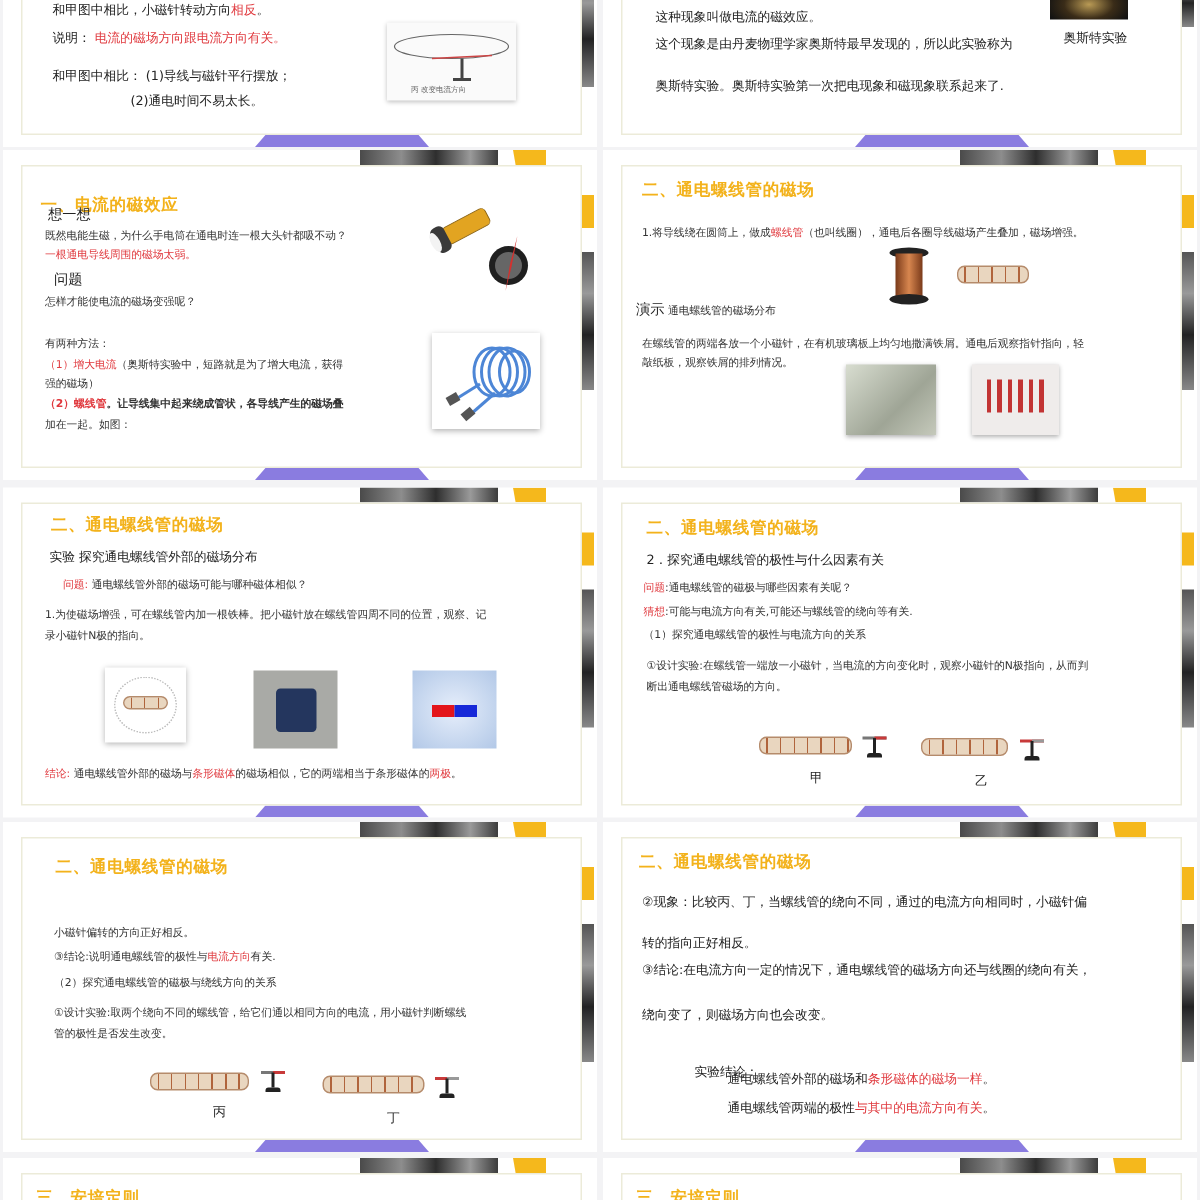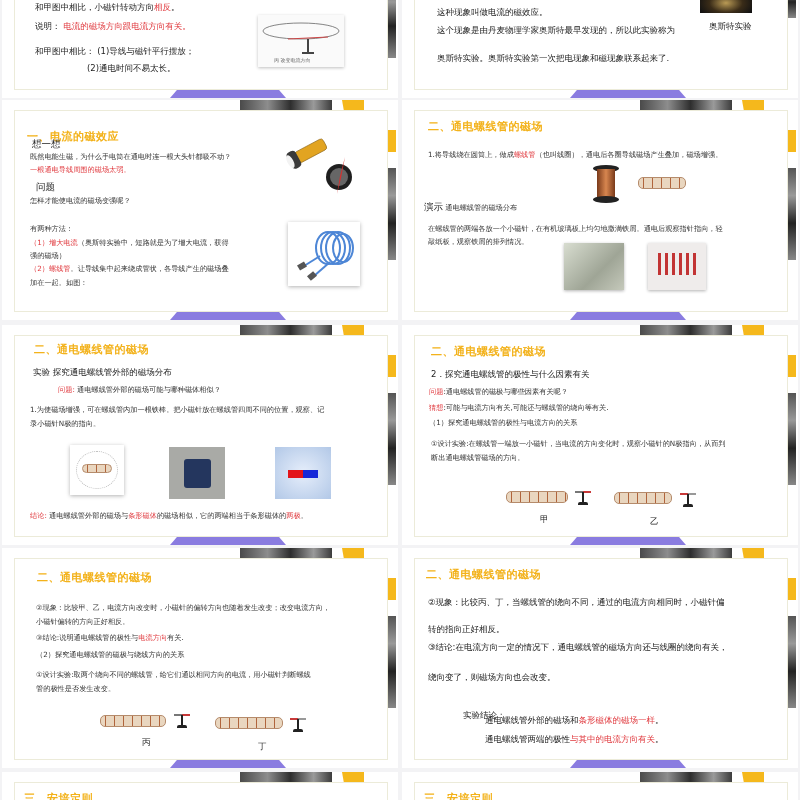--- a/index.html
+++ b/index.html
@@ -93,21 +93,21 @@
   <div class="side-photo"></div>
   <div class="title" style="left:25px;top:29px;">一、电流的磁效应</div>
   <div class="t tb" style="left:30px;top:38px;">想一想</div>
   <div class="t" style="left:28px;top:52px;">既然电能生磁，为什么手电筒在通电时连一根大头针都吸不动？</div>
   <div class="t red" style="left:28px;top:65px;">一根通电导线周围的磁场太弱。</div>
   <div class="t tb" style="left:34px;top:81px;">问题</div>
   <div class="t" style="left:28px;top:96px;">怎样才能使电流的磁场变强呢？</div>
   <div class="t" style="left:28px;top:124px;">有两种方法：</div>
   <div class="t" style="left:28px;top:138px;"><span class="red">（1）增大电流</span><span>（奥斯特实验中，短路就是为了增大电流，获得</span></div>
   <div class="t" style="left:28px;top:151px;">强的磁场）</div>
-  <div class="t" style="left:28px;top:164px;"><span class="red">（2）螺线管</span><span>。让导线集中起来绕成管状，各导线产生的磁场叠</span></div>
+  <div class="t" style="left:28px;top:164px;font-weight:bold;"><span class="red">（2）螺线管</span><span>。让导线集中起来绕成管状，各导线产生的磁场叠</span></div>
   <div class="t" style="left:28px;top:178px;">加在一起。如图：</div>
   <svg class="img" style="left:282px;top:32px;" width="80" height="70" viewBox="0 0 80 70">
     <g transform="rotate(-28 25 22)">
       <rect x="12" y="14" width="32" height="12" rx="3" fill="#e2a421" stroke="#8a6212" stroke-width="0.6"></rect>
       <rect x="4" y="11" width="10" height="18" rx="4" fill="#3a3a3a"></rect>
       <ellipse cx="5" cy="20" rx="3" ry="7" fill="#f3f3f3"></ellipse>
     </g>
     <circle cx="55" cy="45" r="13" fill="#1f1f1f"></circle>
     <circle cx="55" cy="45" r="9" fill="#eaeaea" opacity="0.35"></circle>
     <polygon points="61,25 57,46 53,62 56,44" fill="#d3322f"></polygon>
@@ -154,21 +154,21 @@
 </div>
 
 <div class="slide" style="left:2px;top:325px;">
   <div class="photo-strip"></div>
   <div class="yellow-tab"></div>
   <div class="frame" style="top:10px;"></div>
   <div class="side-yellow"></div>
   <div class="side-photo"></div>
   <div class="title" style="left:32px;top:17px;">二、通电螺线管的磁场</div>
   <div class="t tl" style="left:31px;top:42px;">实验    探究通电螺线管外部的磁场分布</div>
-  <div class="t" style="left:44px;top:60px;padding-left:12px;"><span class="red">问题:</span>&nbsp;<span>通电螺线管外部的磁场可能与哪种磁体相似？</span></div>
+  <div class="t" style="left:28px;top:60px;padding-left:12px;"><span class="red">问题:</span>&nbsp;<span>通电螺线管外部的磁场可能与哪种磁体相似？</span></div>
   <div class="t" style="left:28px;top:80px;">1.为使磁场增强，可在螺线管内加一根铁棒。把小磁针放在螺线管四周不同的位置，观察、记</div>
   <div class="t" style="left:28px;top:94px;">录小磁针N极的指向。</div>
   <div class="img" style="left:68px;top:120px;width:54px;height:50px;background:#fff;box-shadow:0 1px 4px rgba(0,0,0,.3);">
     <div style="position:absolute;left:6px;top:6px;width:42px;height:38px;border:1.5px dotted #bbb;border-radius:50%;"></div>
     <div class="solenoid" style="left:12px;top:19px;width:30px;height:9px;"></div>
   </div>
   <div class="img" style="left:167px;top:122px;width:56px;height:52px;background:#a9aaa6;">
     <div style="position:absolute;left:15px;top:12px;width:27px;height:29px;background:#24365e;border-radius:3px;"></div>
   </div>
   <div class="img" style="left:273px;top:122px;width:56px;height:52px;background:radial-gradient(ellipse,#e6eefb,#b2c8e7);">
@@ -213,21 +213,20 @@
   <div class="trap"></div>
 </div>
 
 <div class="slide" style="left:2px;top:548px;">
   <div class="photo-strip"></div>
   <div class="yellow-tab"></div>
   <div class="frame" style="top:10px;"></div>
   <div class="side-yellow"></div>
   <div class="side-photo"></div>
   <div class="title" style="left:35px;top:22px;">二、通电螺线管的磁场</div>
-  <div class="t" style="left:34px;top:55px;">②现象：比较甲、乙，电流方向改变时，小磁针的偏转方向也随着发生改变；改变电流方向，</div>
   <div class="t" style="left:34px;top:69px;">小磁针偏转的方向正好相反。</div>
   <div class="t" style="left:34px;top:85px;"><span>③结论:说明通电螺线管的极性与</span><span class="red">电流方向</span><span>有关.</span></div>
   <div class="t" style="left:34px;top:102px;">（2）探究通电螺线管的磁极与绕线方向的关系</div>
   <div class="t" style="left:34px;top:122px;">①设计实验:取两个绕向不同的螺线管，给它们通以相同方向的电流，用小磁针判断螺线</div>
   <div class="t" style="left:34px;top:136px;">管的极性是否发生改变。</div>
   <div class="solenoid" style="left:98px;top:167px;width:66px;"></div>
   <div class="needle-stand" style="left:172px;top:164px;">
       <div class="bar">
         <i></i>
       </div>

